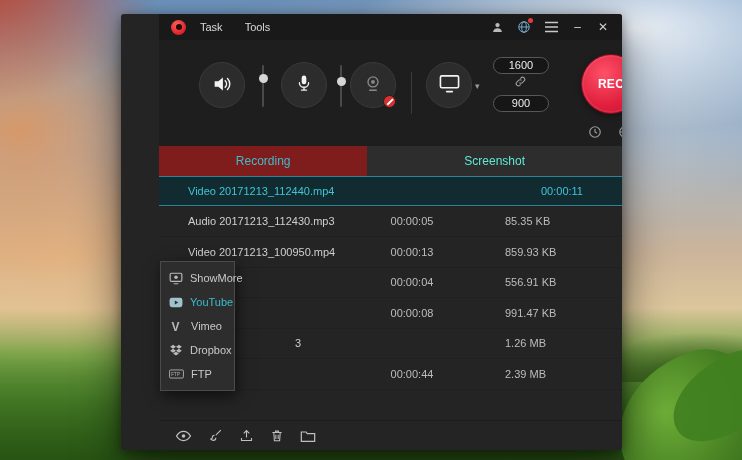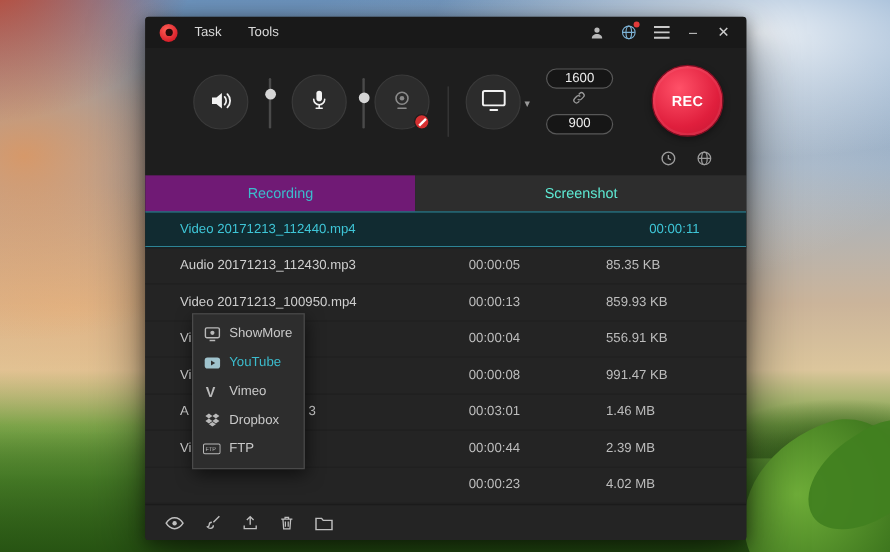--- a/index.html
+++ b/index.html
@@ -20,21 +20,21 @@
   .bush { position:absolute; right:0; bottom:78px; width:160px; height:50px;
     background: radial-gradient(ellipse at 75% 100%, rgba(24,56,10,0.9), rgba(24,56,10,0) 70%); }
   .leaf1 { position:absolute; right:-25px; bottom:-35px; width:150px; height:140px;
     background: radial-gradient(circle at 35% 35%, #6fae39, #39711b 75%);
     border-radius: 65% 35% 60% 40% / 55% 45% 55% 45%; transform: rotate(-18deg); }
   .leaf2 { position:absolute; right:-40px; bottom:28px; width:115px; height:70px;
     background:#41801f; border-radius:60% 40% 50% 50%; transform:rotate(-32deg); opacity:.92; }
 
   .app-window { position:absolute; left:121px; top:14px; width:501px; height:436px;
     border-radius:3px; overflow:hidden; background:#242424;
-    box-shadow: 0 15px 45px rgba(0,0,0,0.55), 0 3px 12px rgba(0,0,0,0.4); }
+    box-shadow: 0 15px 45px rgba(0,0,0,0.55), 0 3px 12px rgba(0,0,0,0.4); padding-left: 38px; }
 
   
   .titlebar { height:26px; background:#191919; display:flex; align-items:center; padding:0 12px; }
   .logo { width:15px; height:15px; border-radius:50%; margin-right:14px; position:relative;
     background: radial-gradient(circle at 40% 32%, #ff6056, #d81f2a 72%); }
   .logo::after { content:''; position:absolute; inset:4.5px; border-radius:50%; background:#250a0a; }
   .menu-item { font-size:11px; color:#d9d9d9; margin-right:22px; }
   .tb-right { margin-left:auto; display:flex; align-items:center; gap:13px; }
   .tb-icon { display:flex; position:relative; }
   .red-dot { position:absolute; right:-2px; top:-2px; width:5px; height:5px; border-radius:50%; background:#e23b3b; }
@@ -59,40 +59,40 @@
     background: radial-gradient(circle at 38% 32%, #ff5168, #e01f3d 60%, #c01430);
     border:1px solid #7e0e22; color:#fff; font-weight:bold; font-size:12px; letter-spacing:0.3px;
     font-family:"Liberation Sans", sans-serif;
     box-shadow: inset 0 0 0 2px rgba(255,255,255,0.07), 0 2px 6px rgba(0,0,0,0.4); }
   .mini-icon { position:absolute; top:85px; display:flex; }
   #icon-clock { left:429px; } #icon-lang { left:459px; }
 
   
   .tabs { display:flex; height:30px; }
   .tab { display:flex; align-items:center; justify-content:center; font-size:12px; }
-  .tab.active { flex:0 0 45%; background:#701a75; color:#3cbccd; }
+  .tab.active { flex:0 0 45%; background:#7f1d1d; color:#3cbccd; }
   .tab:not(.active) { flex:1; background:#2d2d2d; color:#5eead4; }
 
   
   .list { height:244px; background:#242424; }
   .row { display:flex; align-items:center; height:30.5px; font-size:11px; border-bottom:1px solid #202020; }
   .c-name { flex:1; padding-left:29px; color:#cfcfcf; position:relative; white-space:nowrap; overflow:hidden; }
   .c-dur { width:120px; text-align:center; color:#bdbdbd; }
   .c-size { width:150px; padding-left:33px; color:#bdbdbd; }
   .tail { position:absolute; left:136px; top:0; }
   .row.selected { background:#112b31; box-shadow: inset 0 1px 0 #2d8496, inset 0 -1px 0 #2d8496; }
   .row.selected span { color:#3ec5d6; }
 
   
   .footer { height:30px; background:#242424; display:flex; align-items:center; gap:16px;
     padding-left:16px; border-top:1px solid #1b1b1b; }
   .f-icon { display:flex; }
 
   
-  .share-menu { position:absolute; left:39px; top:247px; width:94px; background:#2d2d2d;
+  .share-menu { position:absolute; left:39px; top:247px; width:75px; background:#2d2d2d;
     border:1px solid #4a4a4a; box-shadow:2px 5px 14px rgba(0,0,0,0.6); padding:4px 0; z-index:50; }
   .mi { display:flex; align-items:center; gap:7px; height:24px; padding:0 8px; font-size:11px; color:#c9c9c9; }
   .mi.highlighted { color:#3cbccd; }
   .mi-icon { width:15px; display:flex; justify-content:center; }
 </style>
 </head>
 <body>
 
 <div class="grass"></div>
 <div class="bush"></div>
@@ -229,32 +229,26 @@
       <span class="c-dur">00:00:04</span>
       <span class="c-size">556.91 KB</span>
     </div>
     <div class="row">
       <span class="c-name">Vi</span>
       <span class="c-dur">00:00:08</span>
       <span class="c-size">991.47 KB</span>
     </div>
     <div class="row">
       <span class="c-name"><span>A</span><span class="tail">3</span></span>
-      <span class="c-dur">00:03:01</span>
-      <span class="c-size">1.46 MB</span>
+      <span class="c-size">1.26 MB</span>
     </div>
     <div class="row">
       <span class="c-name">Vi</span>
       <span class="c-dur">00:00:44</span>
       <span class="c-size">2.39 MB</span>
-    </div>
-    <div class="row">
-      <span class="c-name"></span>
-      <span class="c-dur">00:00:23</span>
-      <span class="c-size">4.02 MB</span>
     </div>
   </div>
 
   <div class="footer">
     <span class="f-icon">
       <svg width="17" height="14" viewBox="0 0 24 20" fill="none" stroke="#bfbfbf" stroke-width="1.8">
           <path d="M2 10s4-6.5 10-6.5S22 10 22 10s-4 6.5-10 6.5S2 10 2 10z"></path>
           <circle cx="12" cy="10" r="2.6" fill="#bfbfbf" stroke="none"></circle>
         </svg>
     </span>

